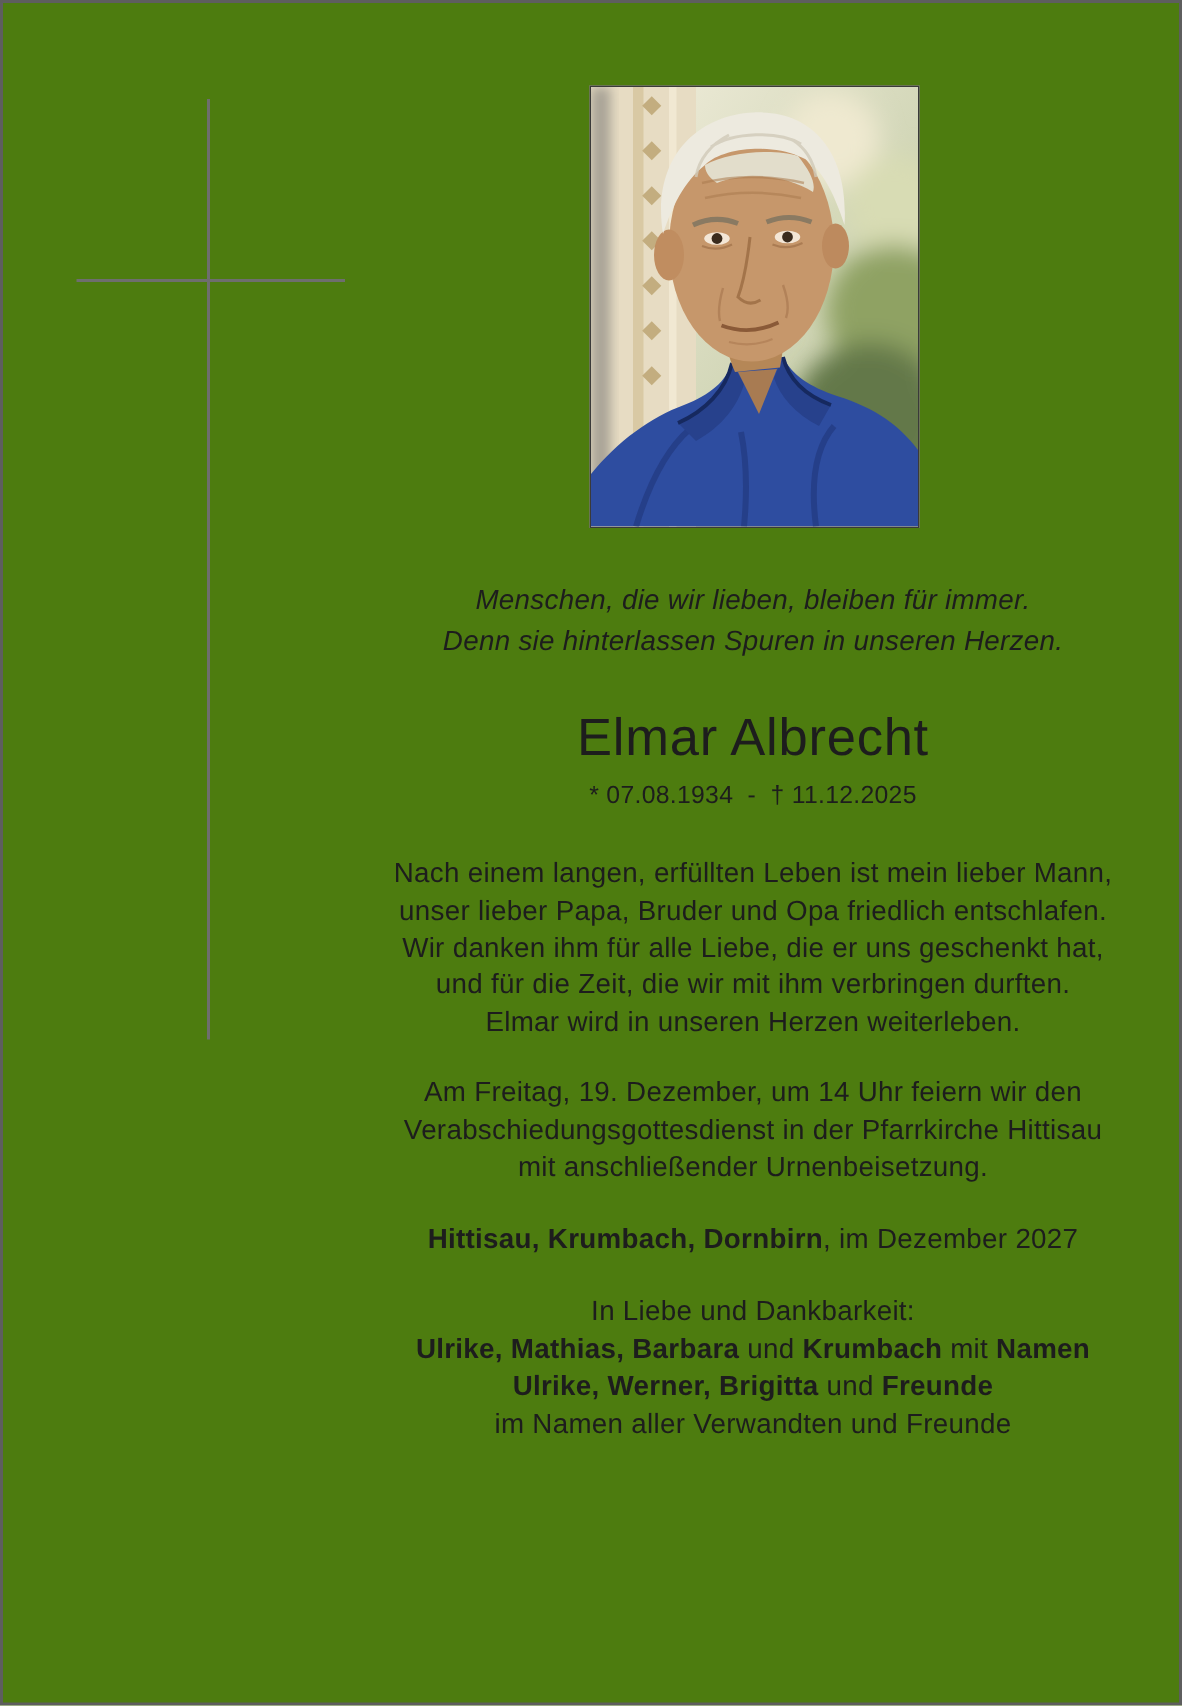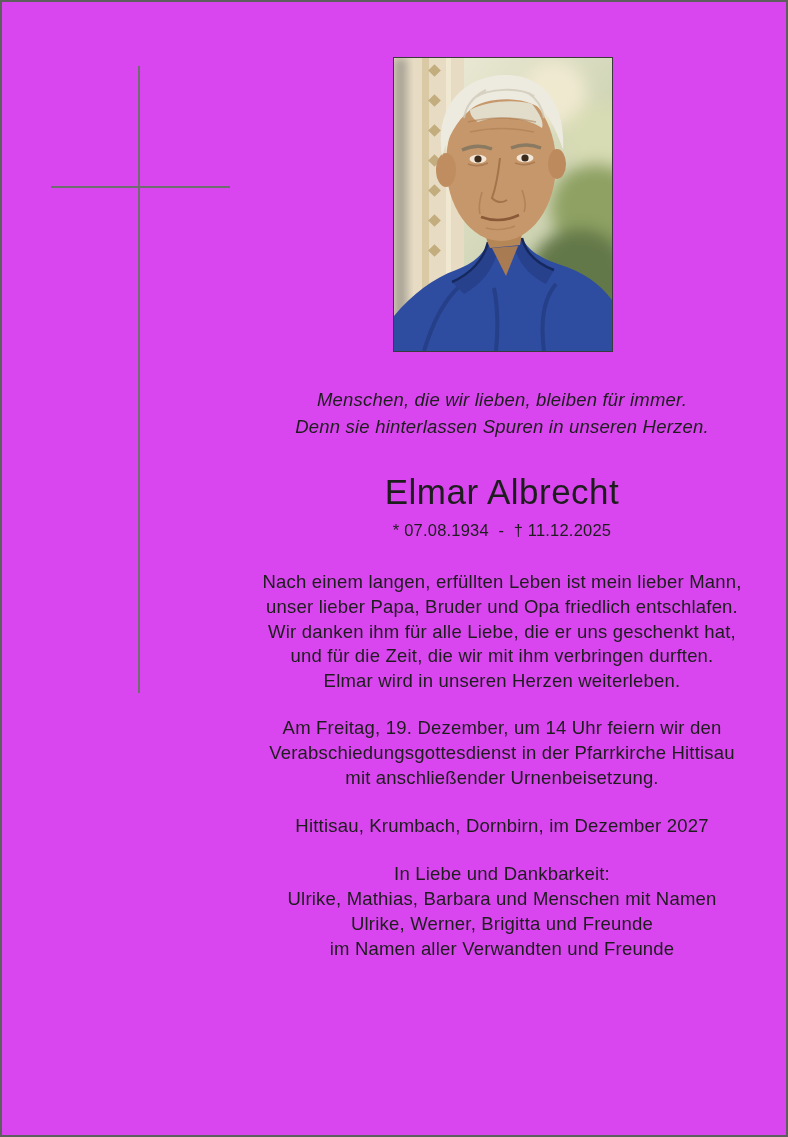--- a/index.html
+++ b/index.html
@@ -6,21 +6,21 @@
     margin: 0;
     padding: 0;
     background: #ffffff;
     font-family: "Liberation Sans", sans-serif;
     color: #1d1d1d;
   }
   .page {
     position: relative;
     width: 788px;
     height: 1137px;
-    background: #d946ef;
+    background: #4d7c0f;
     border: 2px solid #5e5e5e;
     box-sizing: border-box;
     overflow: hidden;
   }
   
   .cross-v {
     position: absolute;
     left: 136px; top: 64px;
     width: 2px; height: 627px;
     background: #6e6e6e;
@@ -51,21 +51,21 @@
   }
   .tc .ln { white-space: nowrap; }
 
   .quote   { top: 384px; font-style: italic; font-size: 18.5px; line-height: 27px; }
   .name    { top: 470px; font-size: 35px; line-height: 40px; letter-spacing: 0.5px; font-weight: normal; margin: 0; }
   .dates   { top: 517px; font-size: 16.5px; line-height: 22px; white-space: pre; }
   .body1   { top: 568px; font-size: 18.5px; line-height: 24.8px; }
   .body2   { top: 714px; font-size: 18.5px; line-height: 24.8px; }
   .closing { top: 811px; font-size: 18.5px; line-height: 25px; }
   .family  { top: 859px; font-size: 18.5px; line-height: 25px; }
-  .b { font-weight: normal; }
+  .b { font-weight: bold; }
 </style>
 </head>
 <body>
 
 <div class="page">
 
   <div>
     <div class="cross-v"></div>
     <div class="cross-h"></div>
   </div>
@@ -173,18 +173,18 @@
     <div class="ln">Verabschiedungsgottesdienst in der Pfarrkirche Hittisau</div>
     <div class="ln">mit anschließender Urnenbeisetzung.</div>
   </div>
 
   <div class="tc closing ln">
     <span class="b">Hittisau, Krumbach, Dornbirn</span><span>, im Dezember 2027</span>
   </div>
 
   <div class="tc family">
     <div class="ln">In Liebe und Dankbarkeit:</div>
-    <div class="ln"><span class="b">Ulrike, Mathias, Barbara</span><span> und </span><span class="b">Menschen</span><span> mit </span><span class="b">Namen</span></div>
+    <div class="ln"><span class="b">Ulrike, Mathias, Barbara</span><span> und </span><span class="b">Krumbach</span><span> mit </span><span class="b">Namen</span></div>
     <div class="ln"><span class="b">Ulrike, Werner, Brigitta</span><span> und </span><span class="b">Freunde</span></div>
     <div class="ln">im Namen aller Verwandten und Freunde</div>
   </div>
 
 </div>
 
 </body></html>

